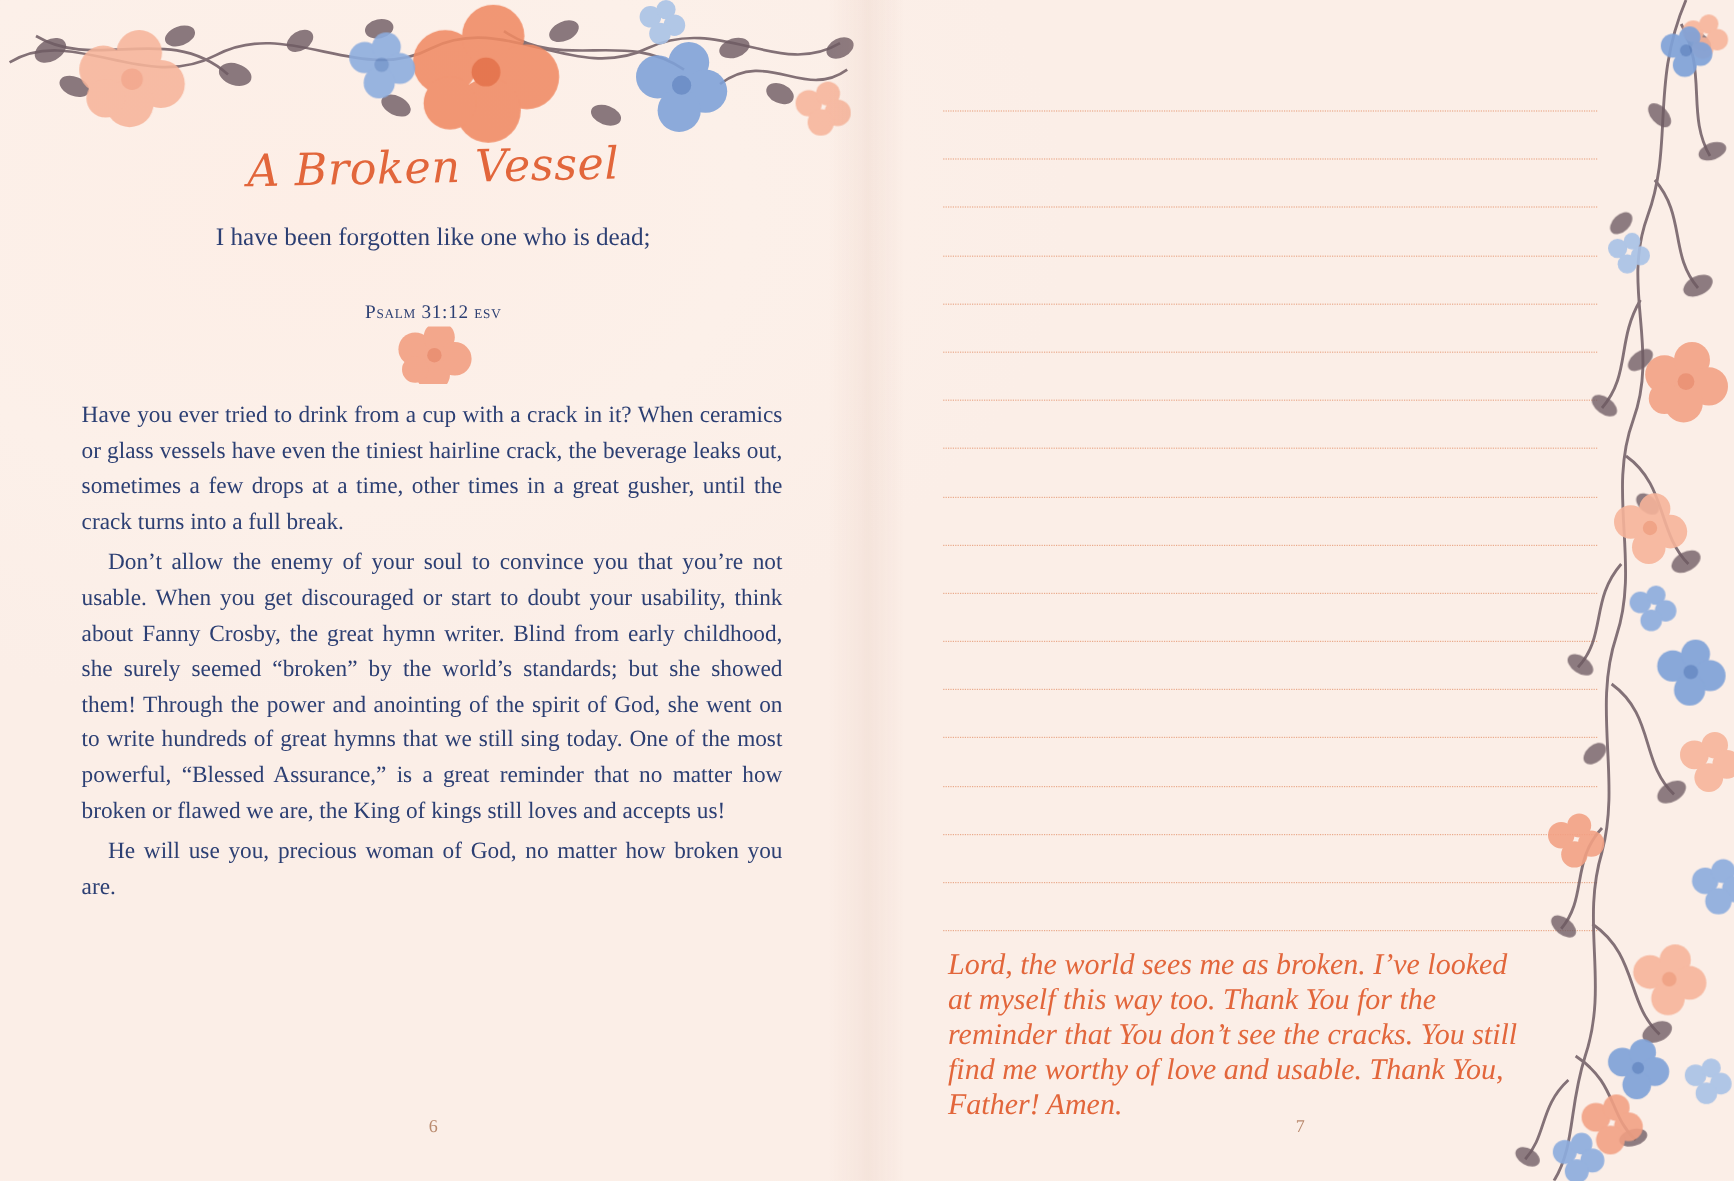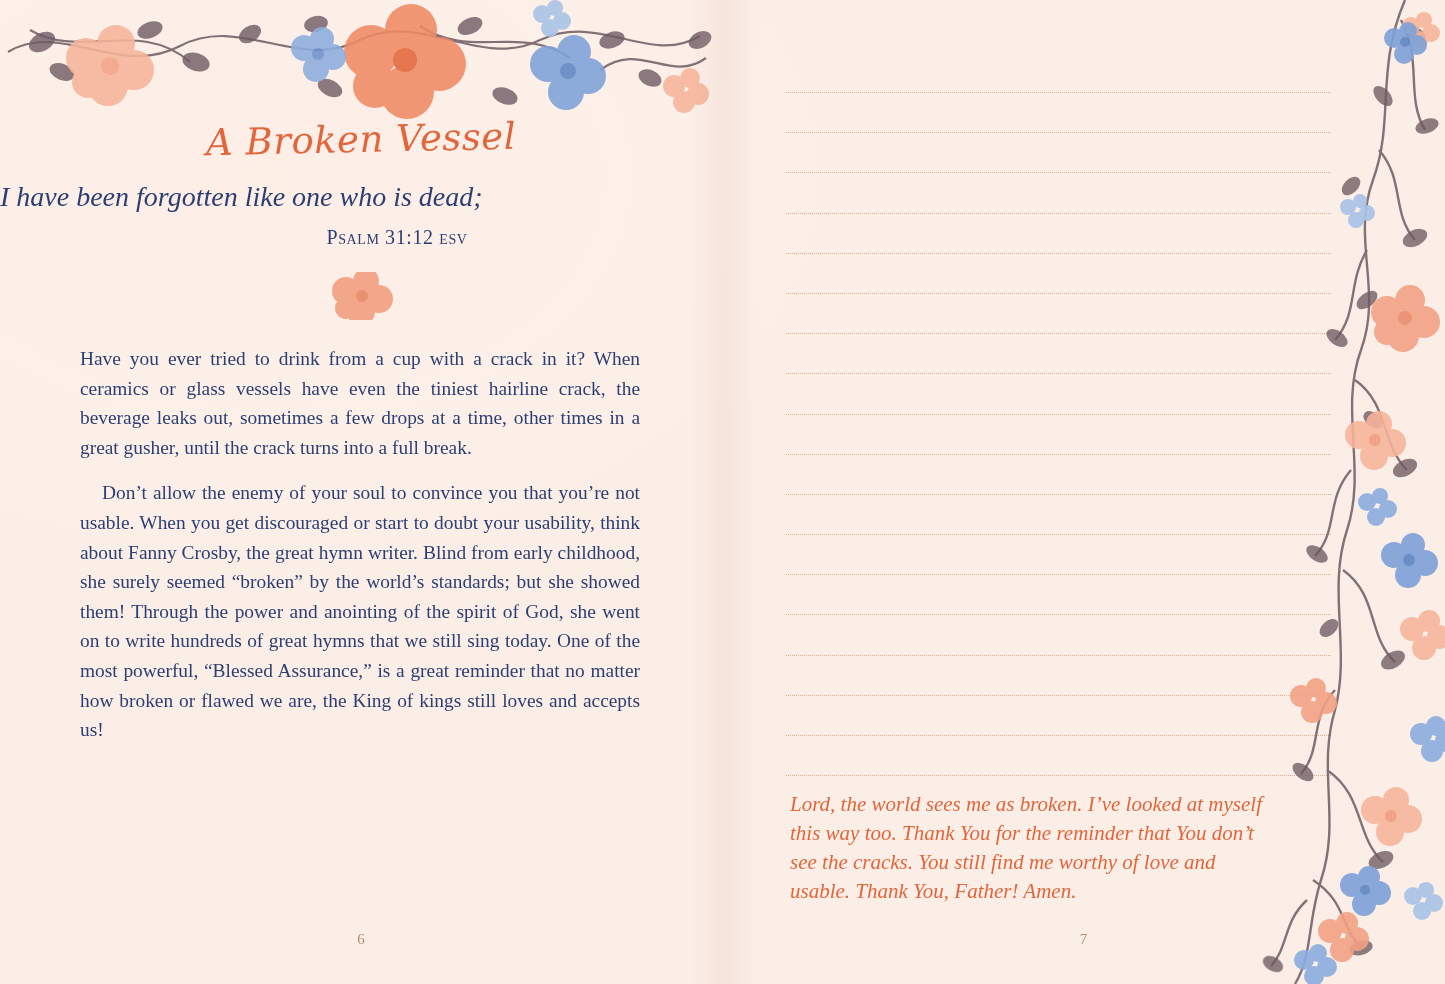--- a/index.html
+++ b/index.html
@@ -63,55 +63,54 @@
     font-style: italic;
     font-size: 37px;
     letter-spacing: 0.5px;
     transform: rotate(-1.2deg);
   }
   .verse {
     position: absolute;
     left: 0;
     top: 183px;
     width: 722px;
+    text-align: center;
     color: #2c3f73;
-    font-style: italic;
-    font-size: 28px;
+    font-size: 21px;
     line-height: 28px;
   }
   .verse-ref {
     position: absolute;
     left: 0;
-    top: 226px;
+    top: 252px;
     width: 722px;
     text-align: center;
     color: #2c3f73;
-    font-size: 20px;
+    font-size: 16px;
     font-variant: small-caps;
     letter-spacing: 0.6px;
-    margin-left: 36px;
   }
   .divider-flower {
     position: absolute;
     left: 317px;
     top: 272px;
     width: 90px;
     height: 48px;
   }
   .body-copy {
     position: absolute;
     left: 64px;
     top: 328px;
     width: 592px;
     color: #2c3f73;
     font-size: 19.4px;
     line-height: 29.6px;
     text-align: justify;
   }
-  .body-copy p { margin: 16px; }
+  .body-copy p { margin: 4px; }
   .body-copy p + p { text-indent: 22px; }
 
   .folio {
     position: absolute;
     bottom: 36px;
     width: 100%;
     text-align: center;
     color: #b98a6e;
     font-size: 15px;
   }
@@ -128,21 +127,21 @@
     border-top: 1.4px dotted #e9a98a;
     margin-bottom: 39.2px;
   }
   .prayer {
     position: absolute;
     left: 68px;
     top: 790px;
     width: 488px;
     color: #e2663b;
     font-style: italic;
-    font-size: 21px;
+    font-size: 25px;
     line-height: 29px;
   }
 
   
   .vine {
     position: absolute;
     right: 0;
     top: 0;
     width: 190px;
     height: 984px;
@@ -242,20 +241,21 @@
         <circle cx="17" cy="3" r="14"></circle>
         <circle cx="-1" cy="16" r="14"></circle>
         <circle cx="-16" cy="12" r="11"></circle>
         <circle cx="0" cy="0" r="6" fill="#e9896a"></circle>
       </g>
     </svg>
 
     <div class="body-copy">
       <p>Have you ever tried to drink from a cup with a crack in it? When ceramics or glass vessels have even the tiniest hairline crack, the beverage leaks out, sometimes a few drops at a time, other times in a great gusher, until the crack turns into a full break.</p>
       <p>Don’t allow the enemy of your soul to convince you that you’re not usable. When you get discouraged or start to doubt your usability, think about Fanny Crosby, the great hymn writer. Blind from early childhood, she surely seemed “broken” by the world’s standards; but she showed them! Through the power and anointing of the spirit of God, she went on to write hundreds of great hymns that we still sing today. One of the most powerful, “Blessed Assurance,” is a great reminder that no matter how broken or flawed we are, the King of kings still loves and accepts us!</p>
+      <p>He will use you, precious woman of God, no matter how broken you are.</p>
     </div>
 
     <div class="folio">6</div>
   </div>
 
   <div class="page page-right">
 
     <div class="lines">
       <div class="rule"></div>
       <div class="rule"></div>

